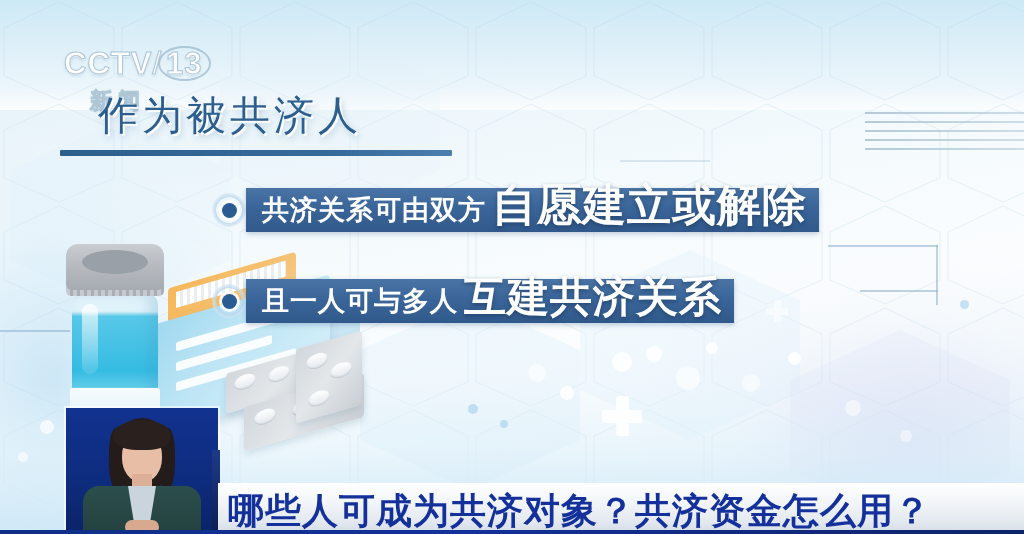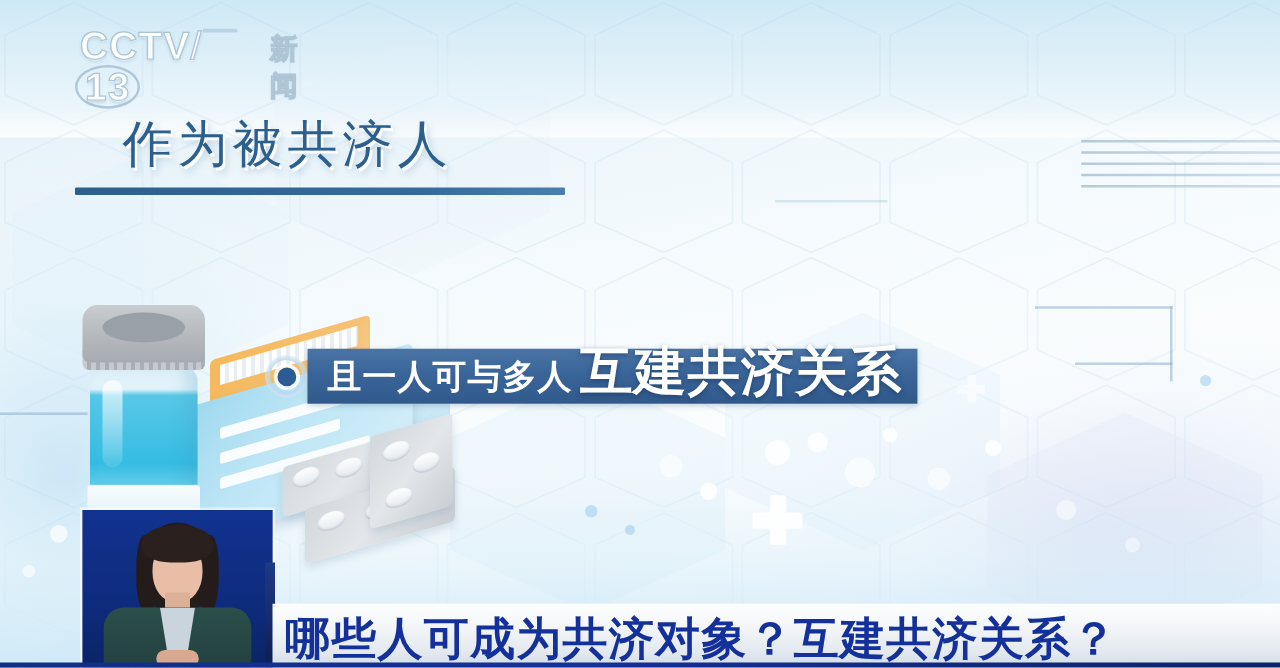--- a/index.html
+++ b/index.html
@@ -56,23 +56,23 @@
   
   .dot{position:absolute;border-radius:50%;background:rgba(255,255,255,.85);}
   .dotb{position:absolute;border-radius:50%;background:rgba(150,200,235,.5);}
 
   
   .cross{position:absolute;opacity:.9;}
   .cross b{position:absolute;background:rgba(255,255,255,.92);display:block;}
 
   
   .logo{
-    position:absolute;left:64px;top:21px;
+    position:absolute;left:64px;top:46px;
     width:180px;height:66px;
-    display:flex;align-items:flex-start;
+    display:flex;flex-direction:column;align-items:flex-start;
     pointer-events:none;
   }
   .logo .mark{
     font-family:"Liberation Sans",sans-serif;
     font-size:31px;font-weight:700;letter-spacing:1px;
     color:rgba(255,255,255,.85);
     -webkit-text-stroke:1px rgba(150,180,200,.75);
     text-shadow:0 1px 0 rgba(255,255,255,.9),0 2px 3px rgba(120,160,190,.35);
     line-height:1;
   }
@@ -423,20 +423,29 @@
     <div class="body"></div>
     <div class="gloss"></div>
     <div class="label"></div>
     <div class="ridge"></div>
     <div class="cap"></div>
   </div>
 
   <div class="headline">作为被共济人</div>
   <div class="headline-rule"></div>
 
+  <div class="banner" id="banner1">
+    <div class="bullet">
+        <i></i>
+      </div>
+    <div class="bar">
+      <span class="small">共济关系可由双方</span>
+      <span class="big">自愿建立或解除</span>
+    </div>
+  </div>
 
   <div class="banner" id="banner2">
     <div class="bullet">
         <i></i>
       </div>
     <div class="bar">
       <span class="small">且一人可与多人</span>
       <span class="big">互建共济关系</span>
     </div>
   </div>
@@ -449,17 +458,17 @@
     <div class="face"></div>
     <div class="hairfront"></div>
     <div class="neck"></div>
     <div class="jacket"></div>
     <div class="shirt"></div>
     <div class="hands"></div>
   </div>
 
   <div class="l3-leftcap"></div>
   <div class="l3-main">
-    <span>哪些人可成为共济对象？互建共济关系？</span>
+    <span>哪些人可成为共济对象？共济资金怎么用？</span>
   </div>
   <div class="l3-bottomline"></div>
 
 </div>
 
 </body></html>

